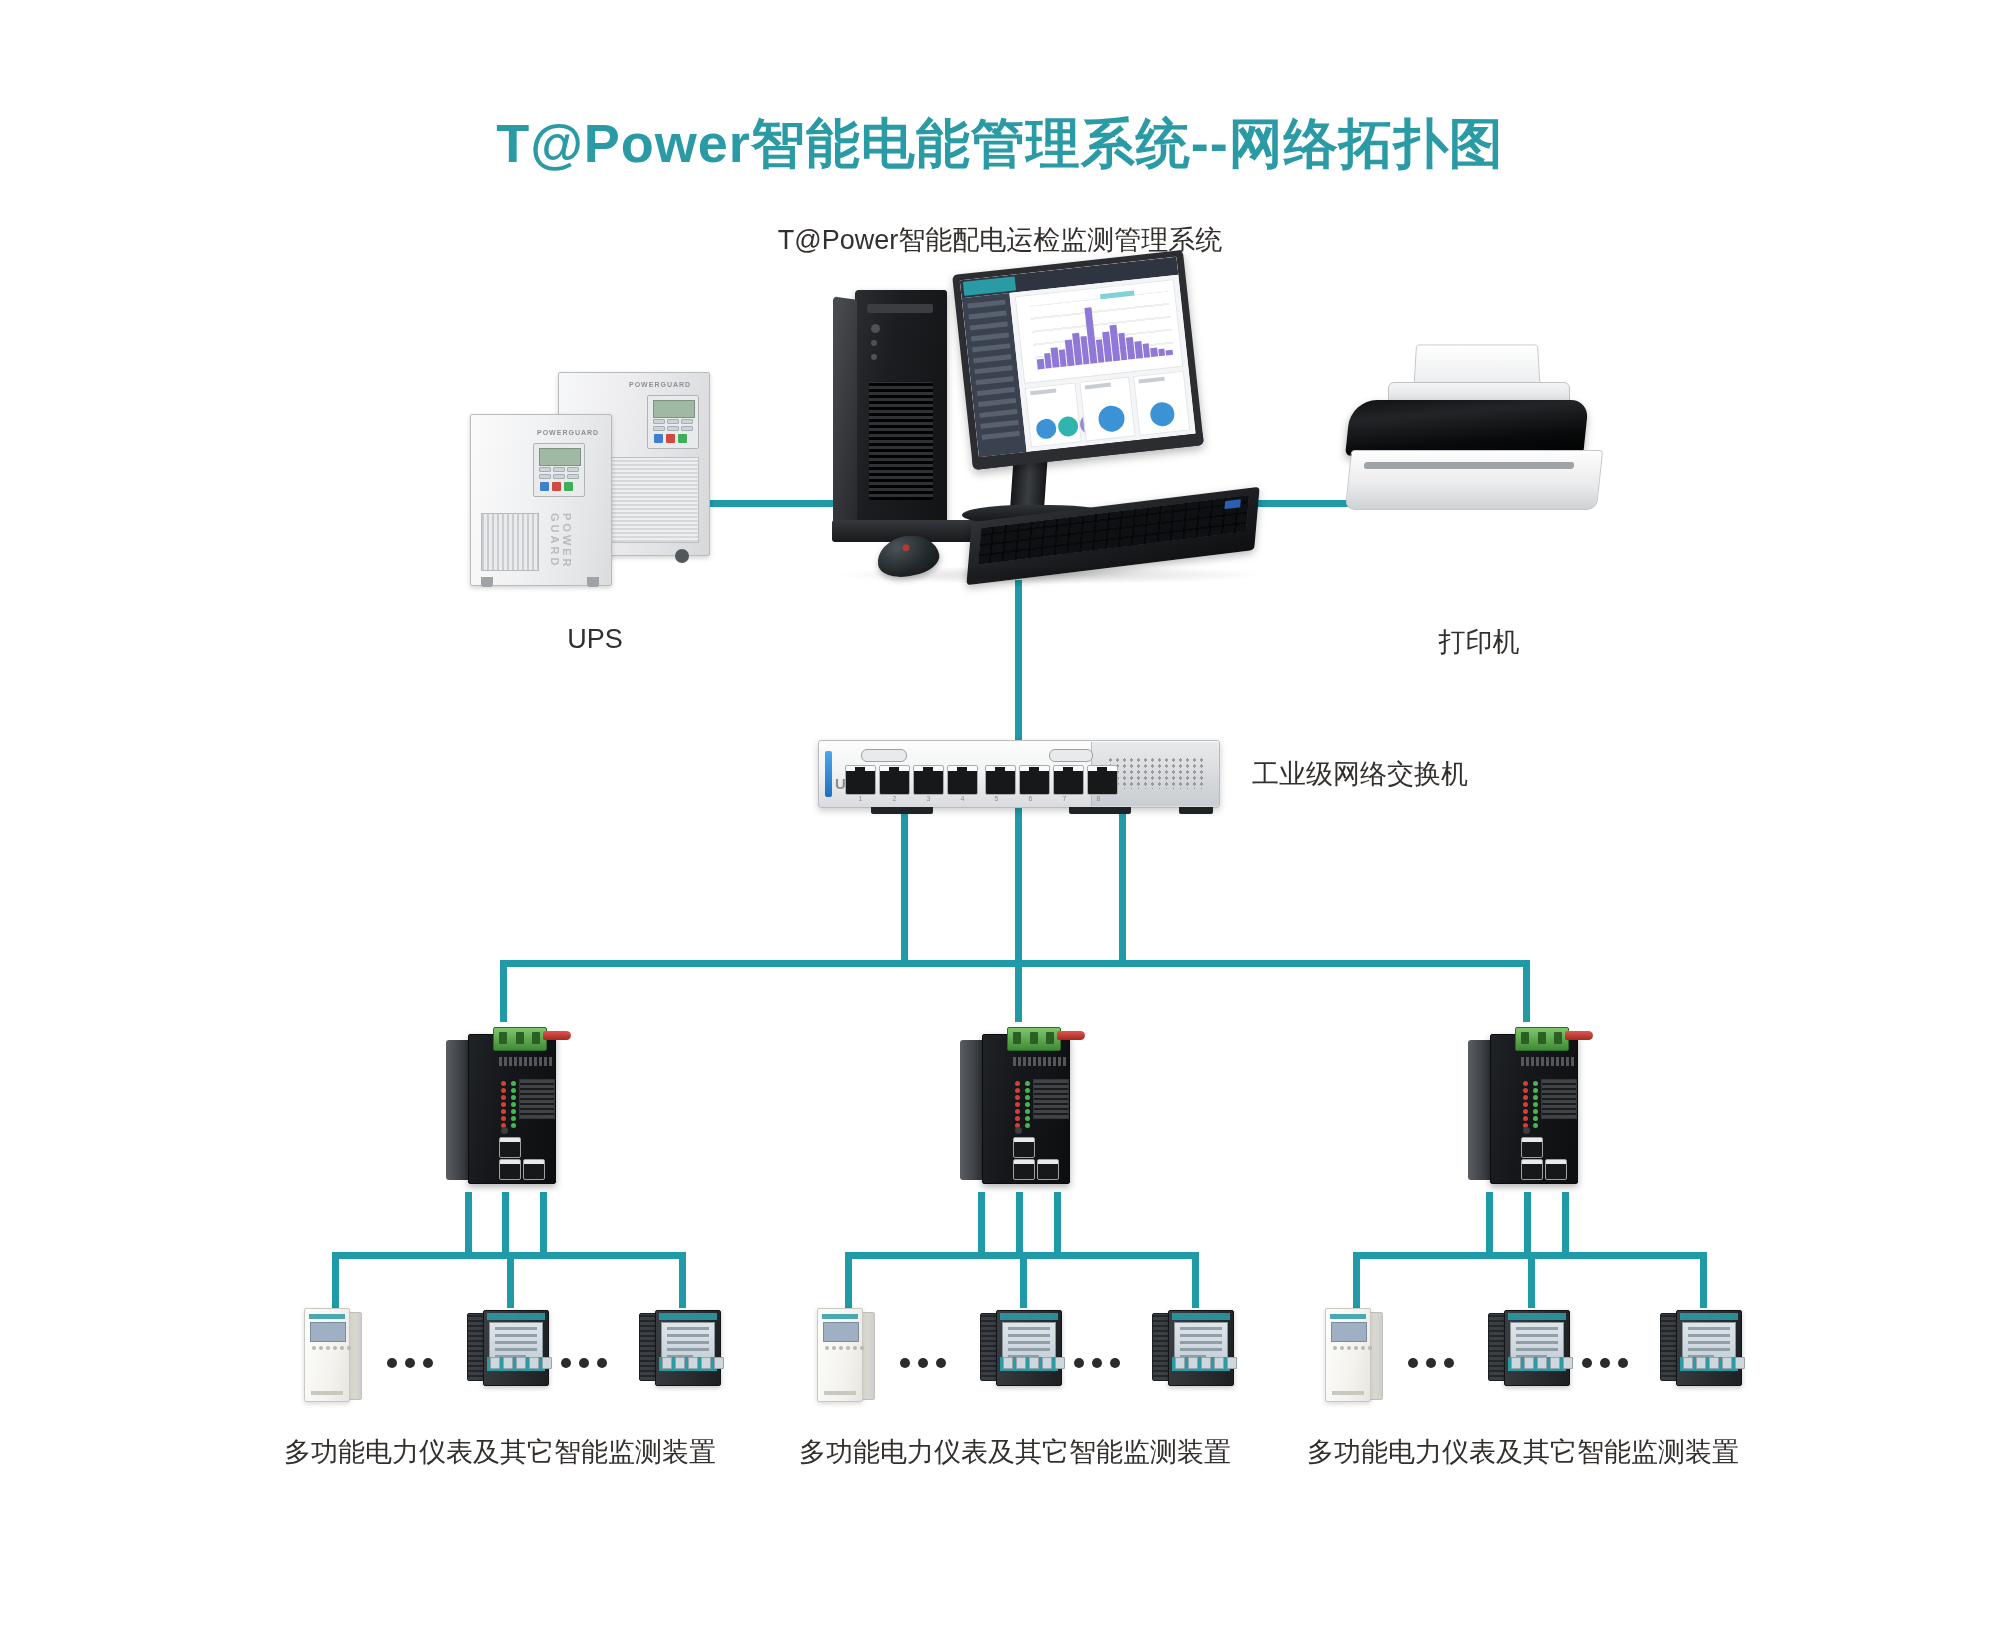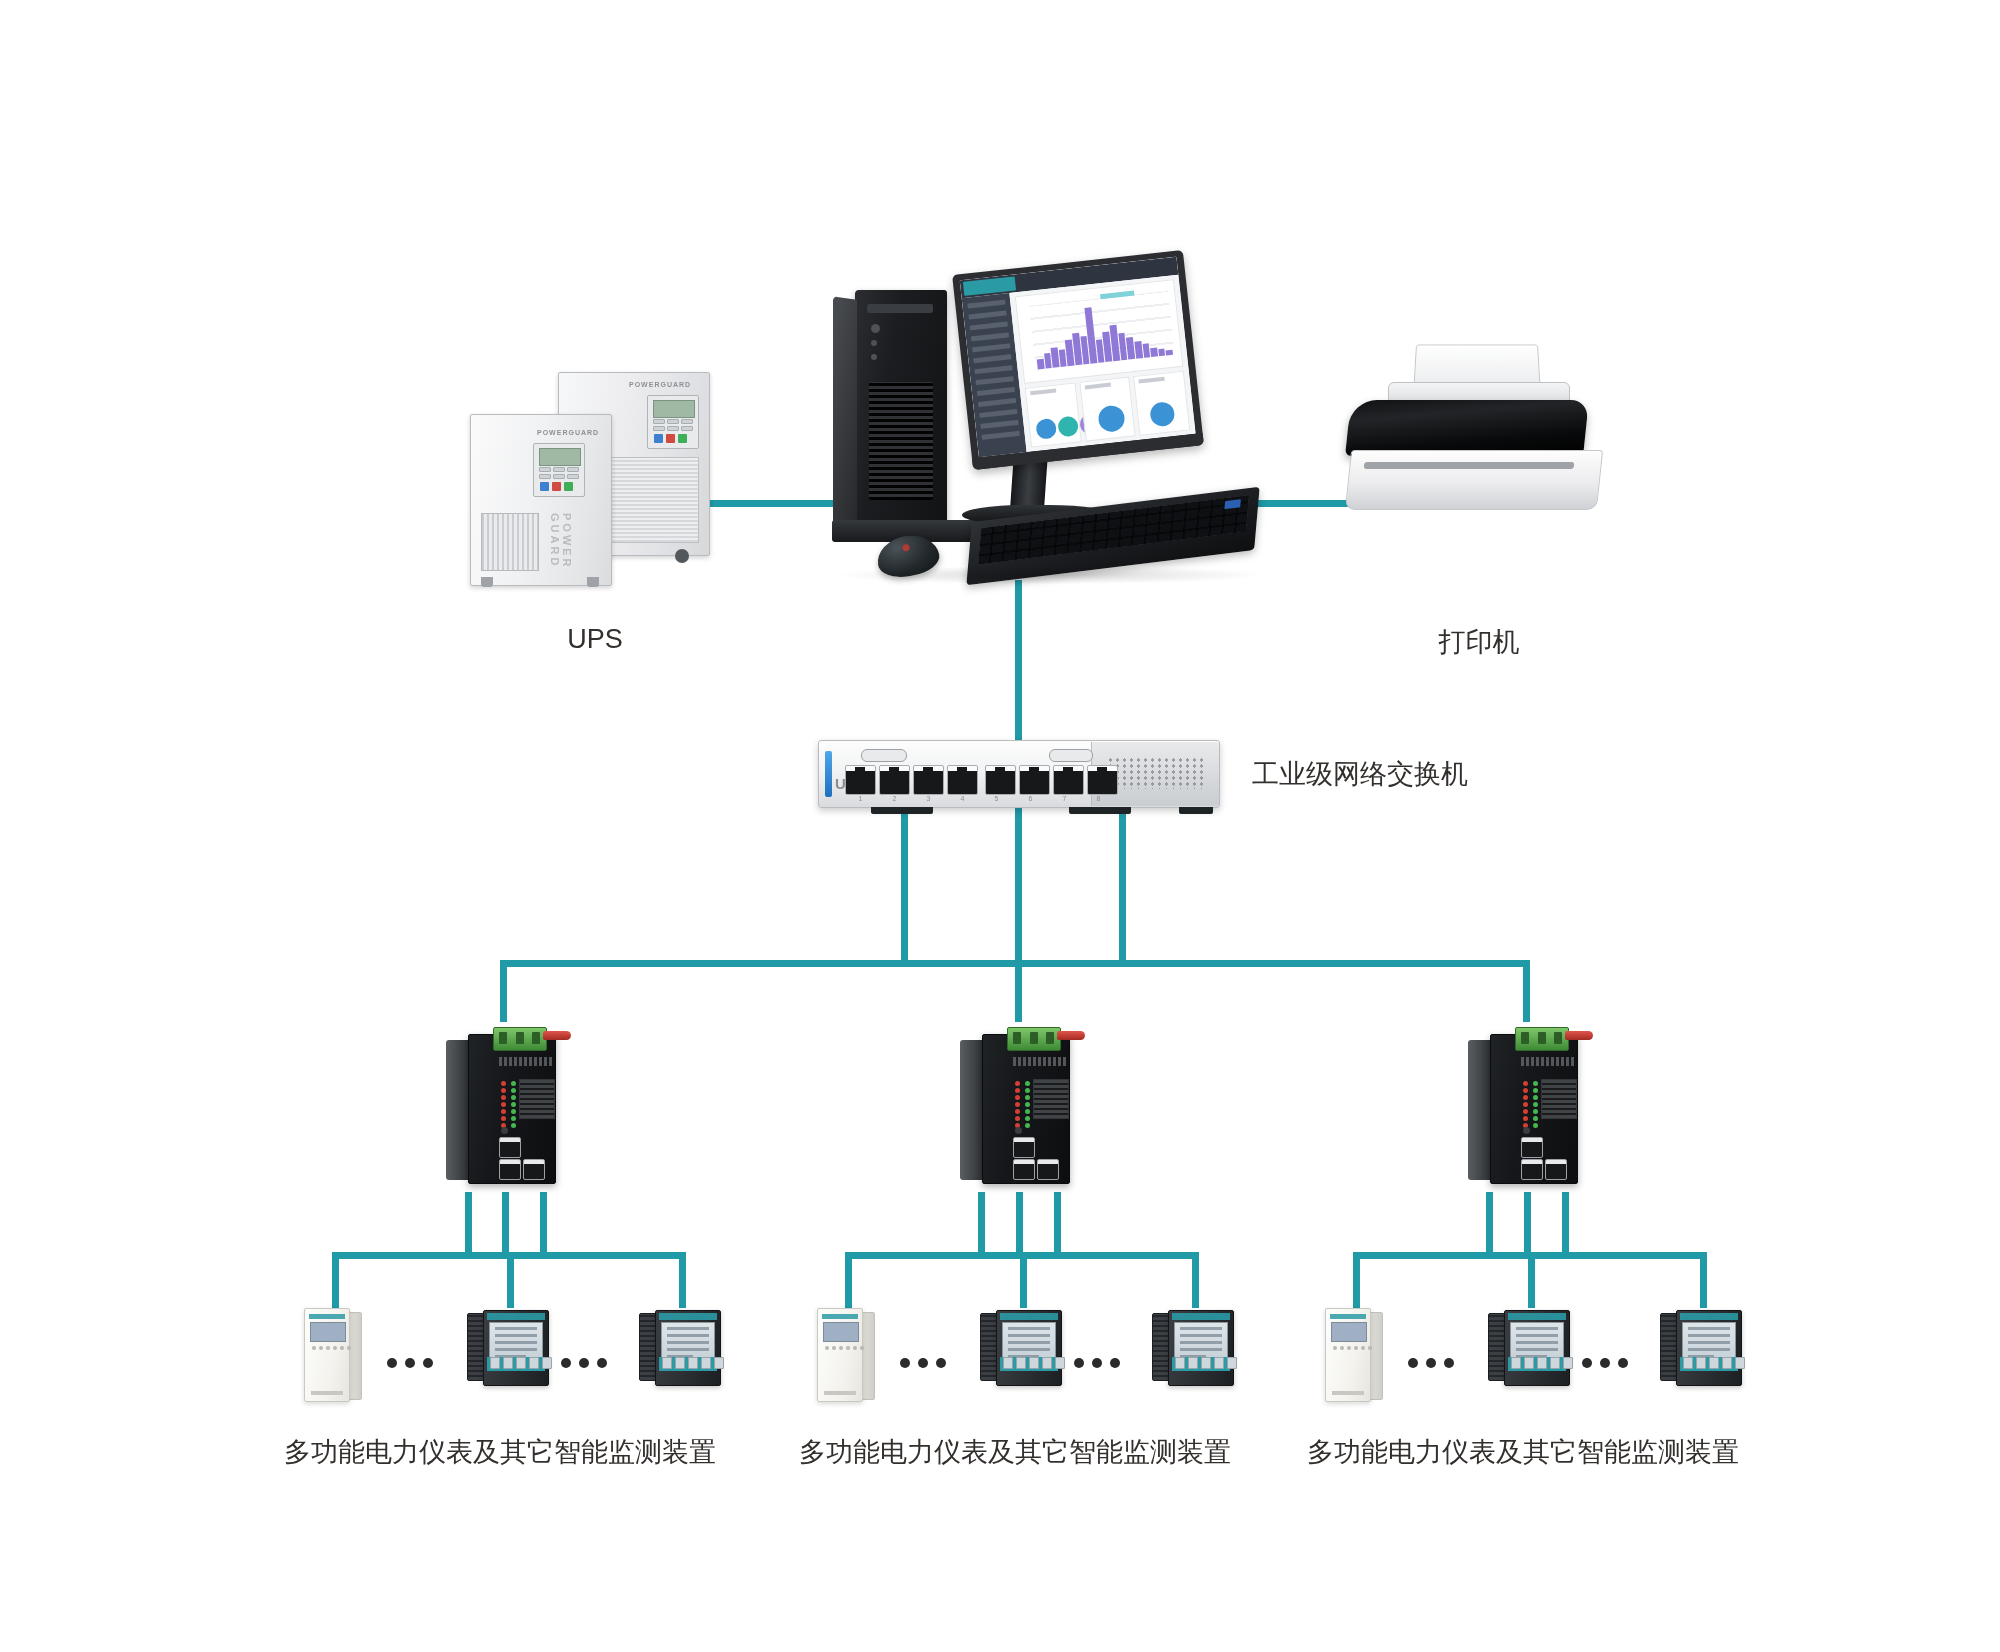--- a/index.html
+++ b/index.html
@@ -289,20 +289,22 @@
   .meter-btns i{display:block;width:8px;height:10px;background:#cfd7dc;border:1px solid #9aa4ab;border-radius:1px;}
 
   .dots3{position:absolute;display:flex;gap:8px;}
   .dots3 i{display:block;width:10px;height:10px;border-radius:50%;background:#2b2b2b;}
 </style>
 </head>
 <body>
 
 <div id="canvas">
 
+  <div class="abs" id="title">T@Power智能电能管理系统--网络拓扑图</div>
+  <div class="abs" id="subtitle">T@Power智能配电运检监测管理系统</div>
 
   <div class="abs ln lnh" style="left:706px;top:500px;width:165px;"></div>
 
   <div class="abs ln lnh" style="left:1180px;top:500px;width:235px;"></div>
 
   <div class="abs ln lnv" style="left:1015px;top:580px;height:165px;"></div>
 
   <div class="abs ln lnv" style="left:901px;top:806px;height:160px;"></div>
   <div class="abs ln lnv" style="left:1015px;top:806px;height:160px;"></div>
   <div class="abs ln lnv" style="left:1119px;top:806px;height:160px;"></div>

